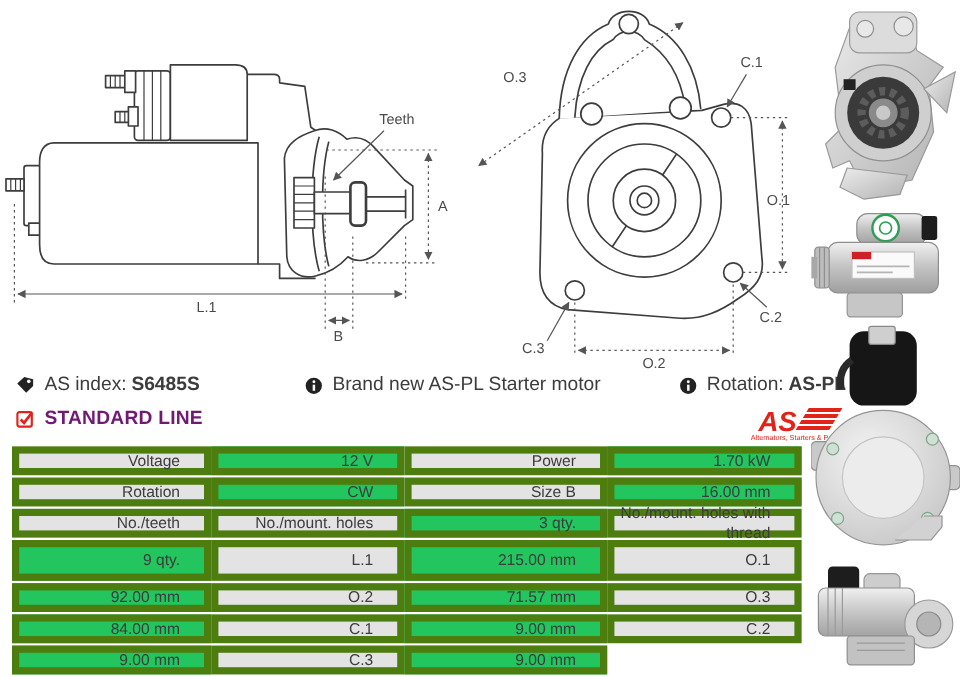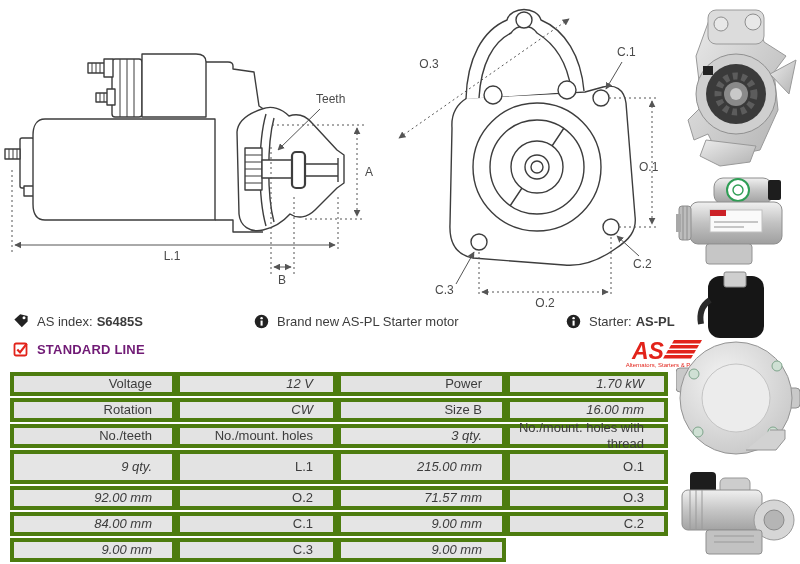--- a/index.html
+++ b/index.html
@@ -9,37 +9,37 @@
 
   
   .side-view{position:absolute;left:0;top:2px;}
   .rear-view{position:absolute;left:389px;top:0;}
 
   
   .info-col{position:absolute;top:311px;}
   .info-col1{left:13px;}
   .info-col2{left:254px;}
   .info-col3{left:566px;width:142px;}
-  .info-line{display:flex;align-items:center;height:20px;margin-bottom:8px;font-size:13px;}
+  .info-line{display:flex;align-items:center;height:20px;margin-bottom:8px;font-size:16px;}
   .info-line .ic{flex:0 0 auto;margin-right:8px;display:flex;align-items:center;}
   .b{font-weight:bold;}
   .sp{margin-right:4px;}
   .redline{color:#701a75;font-weight:bold;letter-spacing:.2px;}
   .as-logo{margin-left:auto;display:block;margin-top:-2px;}
 
   
   .spec-table{position:absolute;left:10px;top:372px;width:658px;display:grid;
               grid-template-columns:166px 161px 169px 162px;
               grid-template-rows:24px 24px 24px 34px 24px 24px 24px;
               row-gap:2px;}
-  .cell{box-sizing:border-box;border:4px solid #4d7c0f;display:flex;align-items:center;
+  .cell{box-sizing:border-box;border:6px solid #4d7c0f;display:flex;align-items:center;
         justify-content:flex-end;padding-right:20px;font-size:13px;color:#3c3c3c;}
   .cell span{text-align:right;line-height:1.2;}
   .cell.lab{background:#e3e3e3;}
-  .cell.val{background:#e5e5e5;font-style:italic;}
+  .cell.val{background:#22c55e;}
 
   
   .photos{position:absolute;left:676px;top:2px;width:124px;height:560px;
           display:flex;flex-direction:column;align-items:center;}
   .photos svg{display:block;}
 </style>
 </head>
 <body>
 
 <div class="page">
@@ -192,21 +192,21 @@
 
   <div class="info-col info-col3">
     <div class="info-line">
       <span class="ic">
         <svg width="15" height="15" viewBox="0 0 16 16">
             <circle cx="8" cy="8" r="7.2" fill="#222"></circle>
             <rect x="7" y="7" width="2.2" height="5.4" fill="#fff"></rect>
             <circle cx="8.1" cy="4.4" r="1.3" fill="#fff"></circle>
           </svg>
       </span>
-      <span class="sp">Starter:</span>
+      <span class="sp">Rotation:</span>
       <span class="b">AS-PL</span>
     </div>
     <svg class="as-logo" width="90" height="32" viewBox="0 0 90 32">
       <text x="14" y="22" font-size="23" font-weight="bold" font-style="italic" fill="#e2231a">AS</text>
       <g fill="#e2231a">
         <path d="M56,3 L84,3 L82,6.4 L54,6.4 Z"></path>
         <path d="M53,8 L81,8 L79,11.4 L51,11.4 Z"></path>
         <path d="M50,13 L78,13 L76,16.4 L48,16.4 Z"></path>
         <path d="M47,18 L75,18 L73,21.4 L45,21.4 Z"></path>
       </g>

